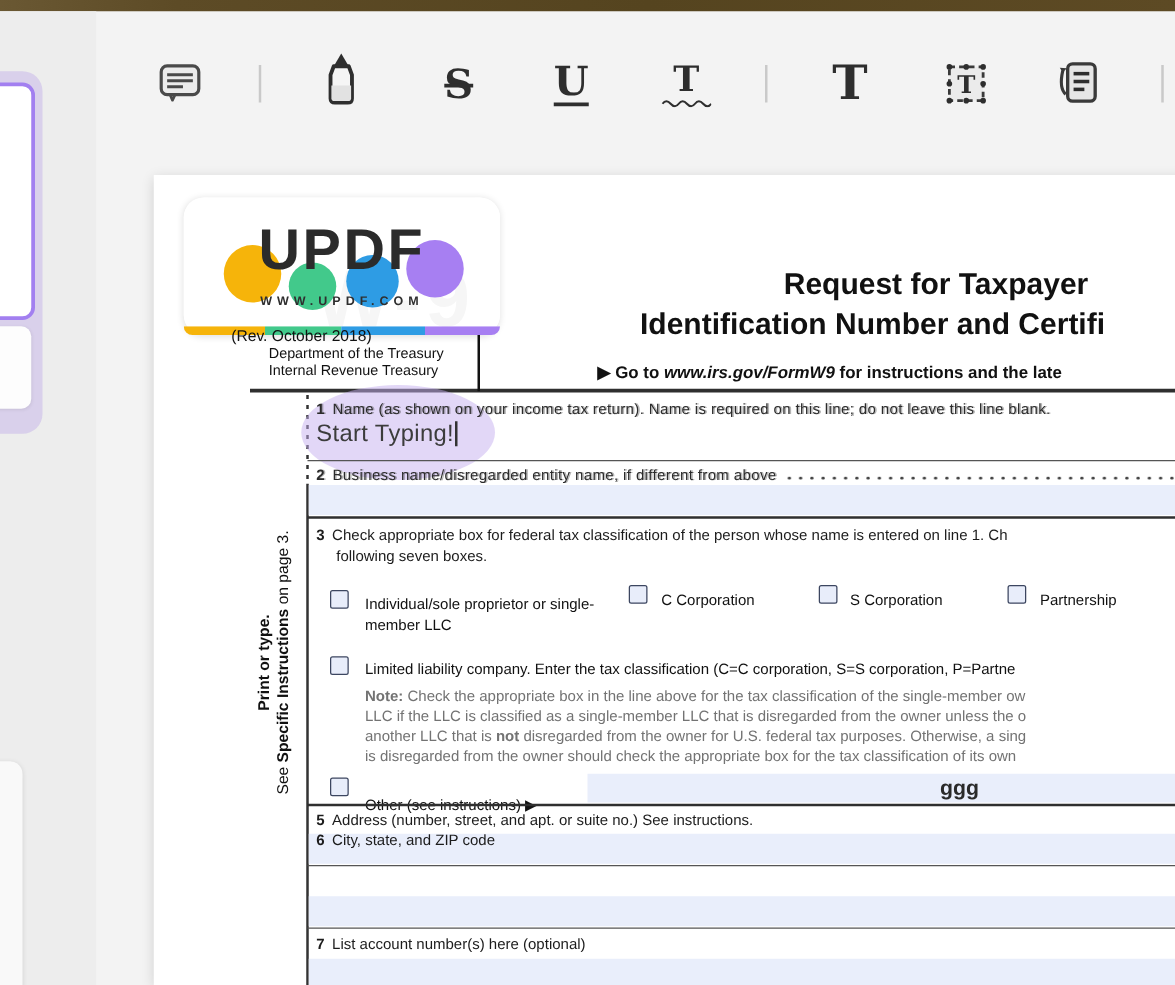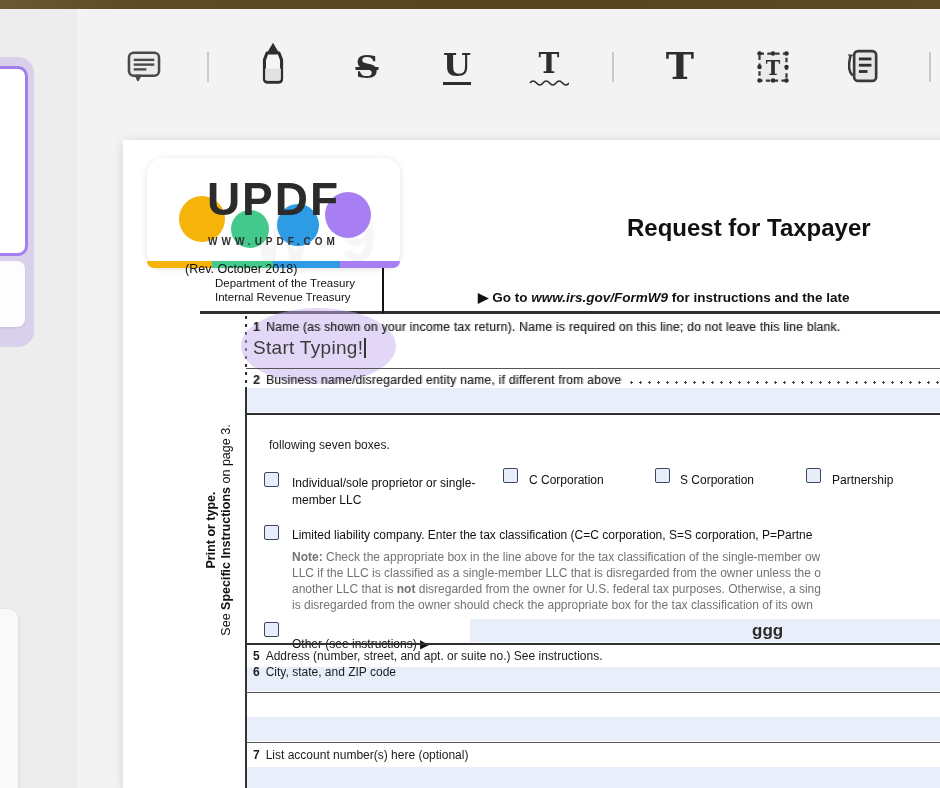--- a/index.html
+++ b/index.html
@@ -189,20 +189,21 @@
         <div style="width:60px;background:#a77ff2;"></div>
       </div>
     </div>
 
     <div class="abs rev">(Rev. October 2018)</div>
     <div class="abs dept" style="top:137px;">Department of the Treasury</div>
     <div class="abs dept" style="top:151px;">Internal Revenue Treasury</div>
     <div class="abs vline1"></div>
 
     <div class="abs title1 nowrap">Request for Taxpayer</div>
+    <div class="abs title2 nowrap">Identification Number and Certifi</div>
     <div class="abs subtitle nowrap">
       <span>▶ Go to </span><i>www.irs.gov/FormW9</i><span> for instructions and the late</span>
     </div>
 
     <div class="abs rule rule-main"></div>
 
     <div class="abs sidever">
       <div><b>Print or type.</b></div>
       <div><span>See </span><b>Specific Instructions</b><span> on page 3.</span></div>
     </div>
@@ -218,20 +219,23 @@
       <span>Start Typing!</span><span class="cursor"></span>
     </div>
     <div class="abs hr-thin" style="top:228px;"></div>
 
     <div class="abs rowlabel ghosted nowrap" style="left:130px;top:233px;">
       <b>2</b><span>Business name/disregarded entity name, if different from above</span><span class="leader"></span>
     </div>
     <div class="field" style="left:124px;top:248px;right:0;height:24px;"></div>
     <div class="abs hr-thick" style="top:273px;"></div>
 
+    <div class="abs rowlabel nowrap" style="left:130px;top:281px;">
+      <b>3</b><span>Check appropriate box for federal tax classification of the person whose name is entered on line 1. Ch</span>
+    </div>
     <div class="abs rowlabel nowrap" style="left:146px;top:298px;">
       <span>following seven boxes.</span>
     </div>
 
     <div class="cb" style="left:141px;top:332px;"></div>
     <div class="optlabel" style="left:169px;top:335px;width:185px;line-height:16.5px;">Individual/sole proprietor or single-member LLC</div>
     <div class="cb" style="left:380px;top:328px;"></div>
     <div class="optlabel" style="left:406px;top:333px;">C Corporation</div>
     <div class="cb" style="left:532px;top:328px;"></div>
     <div class="optlabel" style="left:557px;top:333px;">S Corporation</div>

